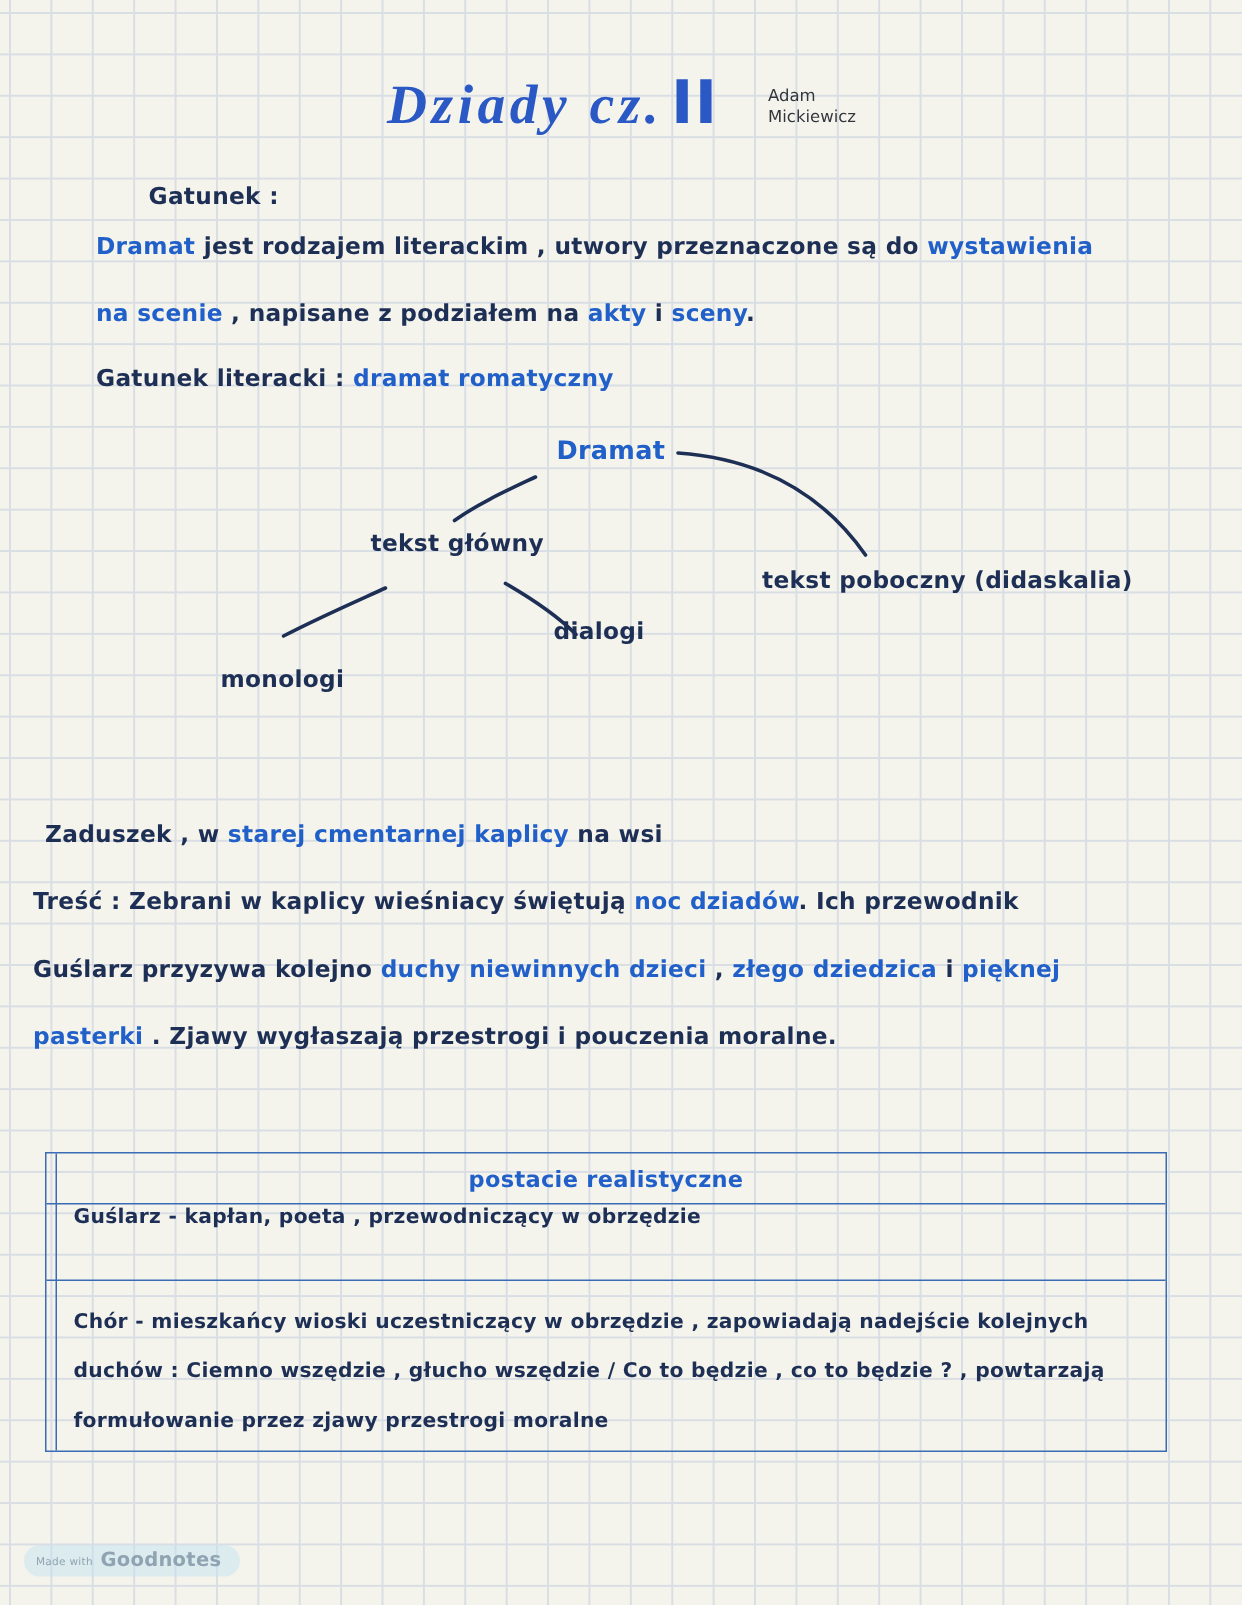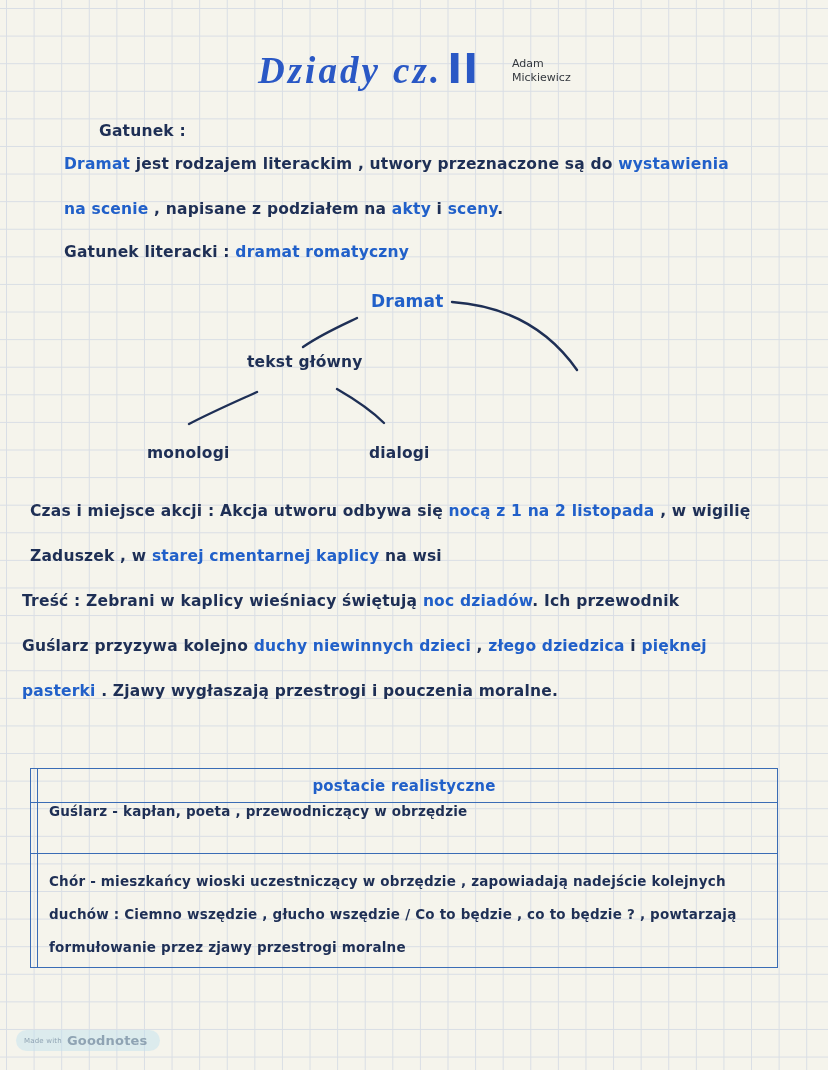--- a/index.html
+++ b/index.html
@@ -121,24 +121,24 @@
   <div class="abs hand" style="left:64px;top:243px;"><span class="c-ink">Gatunek literacki : </span><span class="c-blue">dramat romatyczny</span></div>
 
   <svg class="links" width="828" height="1070">
     <path d="M 357 318 C 338 327, 320 335, 303 347" fill="none" style="stroke:var(--ink,#1e2f55)" stroke-width="2.4" stroke-linecap="round"></path>
     <path d="M 452 302 C 508 306, 549 330, 577 370" fill="none" style="stroke:var(--ink,#1e2f55)" stroke-width="2.4" stroke-linecap="round"></path>
     <path d="M 257 392 C 235 402, 212 412, 189 424" fill="none" style="stroke:var(--ink,#1e2f55)" stroke-width="2.4" stroke-linecap="round"></path>
     <path d="M 337 389 C 356 400, 371 410, 384 423" fill="none" style="stroke:var(--ink,#1e2f55)" stroke-width="2.4" stroke-linecap="round"></path>
   </svg>
   <div class="abs hand diagram-root" style="left:371px;top:291px;">Dramat</div>
   <div class="abs hand" style="left:247px;top:353px;">tekst główny</div>
+  <div class="abs hand" style="left:508px;top:378px;">tekst poboczny (didaskalia)</div>
   <div class="abs hand" style="left:147px;top:444px;">monologi</div>
-  <div class="abs hand" style="left:369px;top:444px;">dialogi</div>
+  <div class="abs hand" style="left:369px;top:412px;">dialogi</div>
 
-  <div class="abs hand" style="left:30px;top:502px;"><span class="c-ink">Czas i miejsce akcji : Akcja utworu odbywa się </span><span class="c-blue">nocą z 1 na 2 listopada</span><span class="c-ink"> , w wigilię</span></div>
   <div class="abs hand" style="left:30px;top:547px;"><span class="c-ink">Zaduszek , w </span><span class="c-blue">starej cmentarnej kaplicy</span><span class="c-ink"> na wsi</span></div>
 
   <div class="abs hand" style="left:22px;top:592px;"><span class="c-ink">Treść : Zebrani w kaplicy wieśniacy świętują </span><span class="c-blue">noc dziadów</span><span class="c-ink">. Ich przewodnik</span></div>
   <div class="abs hand" style="left:22px;top:637px;"><span class="c-ink">Guślarz przyzywa kolejno </span><span class="c-blue">duchy niewinnych dzieci</span><span class="c-ink"> , </span><span class="c-blue">złego dziedzica</span><span class="c-ink"> i </span><span class="c-blue">pięknej</span></div>
   <div class="abs hand" style="left:22px;top:682px;"><span class="c-blue">pasterki</span><span class="c-ink"> . Zjawy wygłaszają przestrogi i pouczenia moralne.</span></div>
 
   <div class="char-table">
     <div class="inner-left"></div>
     <div class="t-header">
       <span>postacie realistyczne</span>

